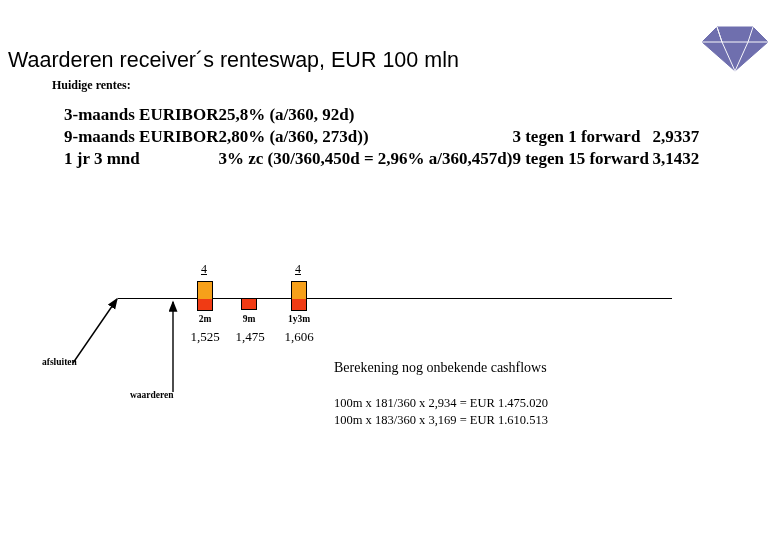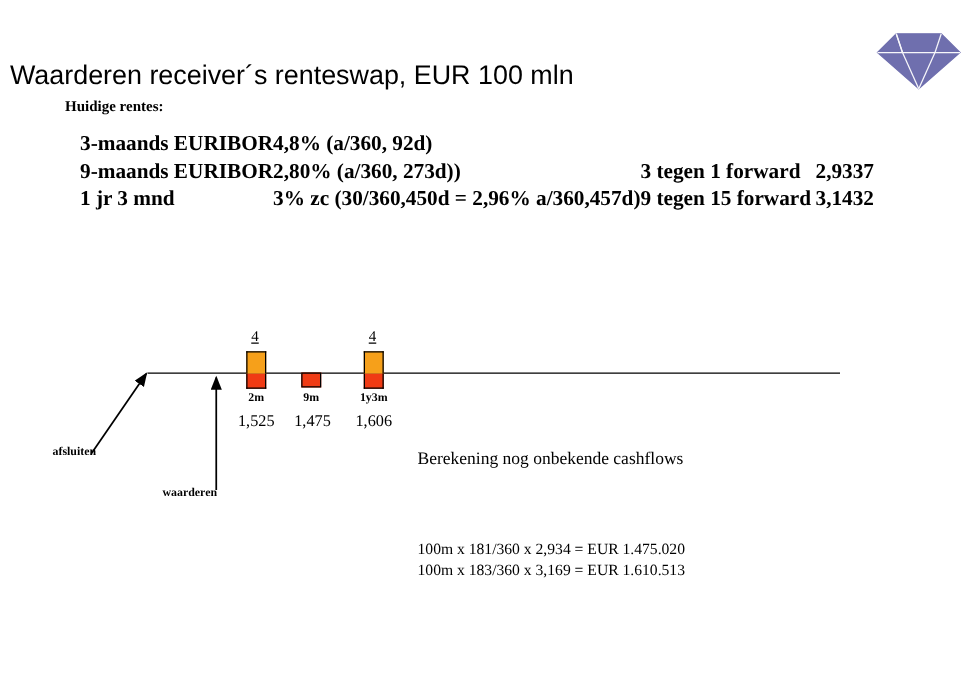--- a/index.html
+++ b/index.html
@@ -139,21 +139,20 @@
     font-family: "Liberation Serif", serif;
     font-size: 14px;
     white-space: nowrap;
   }
   .calc-line {
     position: absolute;
     left: 334px;
     font-family: "Liberation Serif", serif;
     font-size: 12.5px;
     white-space: nowrap;
-    margin-top: 36px;
   }
   .calc-line-1 { top: 396px; }
   .calc-line-2 { top: 413px; }
 </style>
 </head>
 <body>
 
 <div class="slide">
 
   <div class="title">Waarderen receiver´s renteswap, EUR 100 mln</div>
@@ -171,21 +170,21 @@
       </g>
     </svg>
   </div>
 
   <div class="rates-heading">Huidige rentes:</div>
 
   <table class="rates-table">
     <tbody>
       <tr>
         <td class="col-term">3-maands EURIBOR</td>
-        <td class="col-value">4,8% (a/360, 92d)</td>
+        <td class="col-value">25,8% (a/360, 92d)</td>
         <td class="col-fwd"></td>
         <td class="col-num"></td>
       </tr>
       <tr>
         <td class="col-term">9-maands EURIBOR</td>
         <td class="col-value">2,80% (a/360, 273d))</td>
         <td class="col-fwd">3 tegen 1 forward</td>
         <td class="col-num">2,9337</td>
       </tr>
       <tr>

